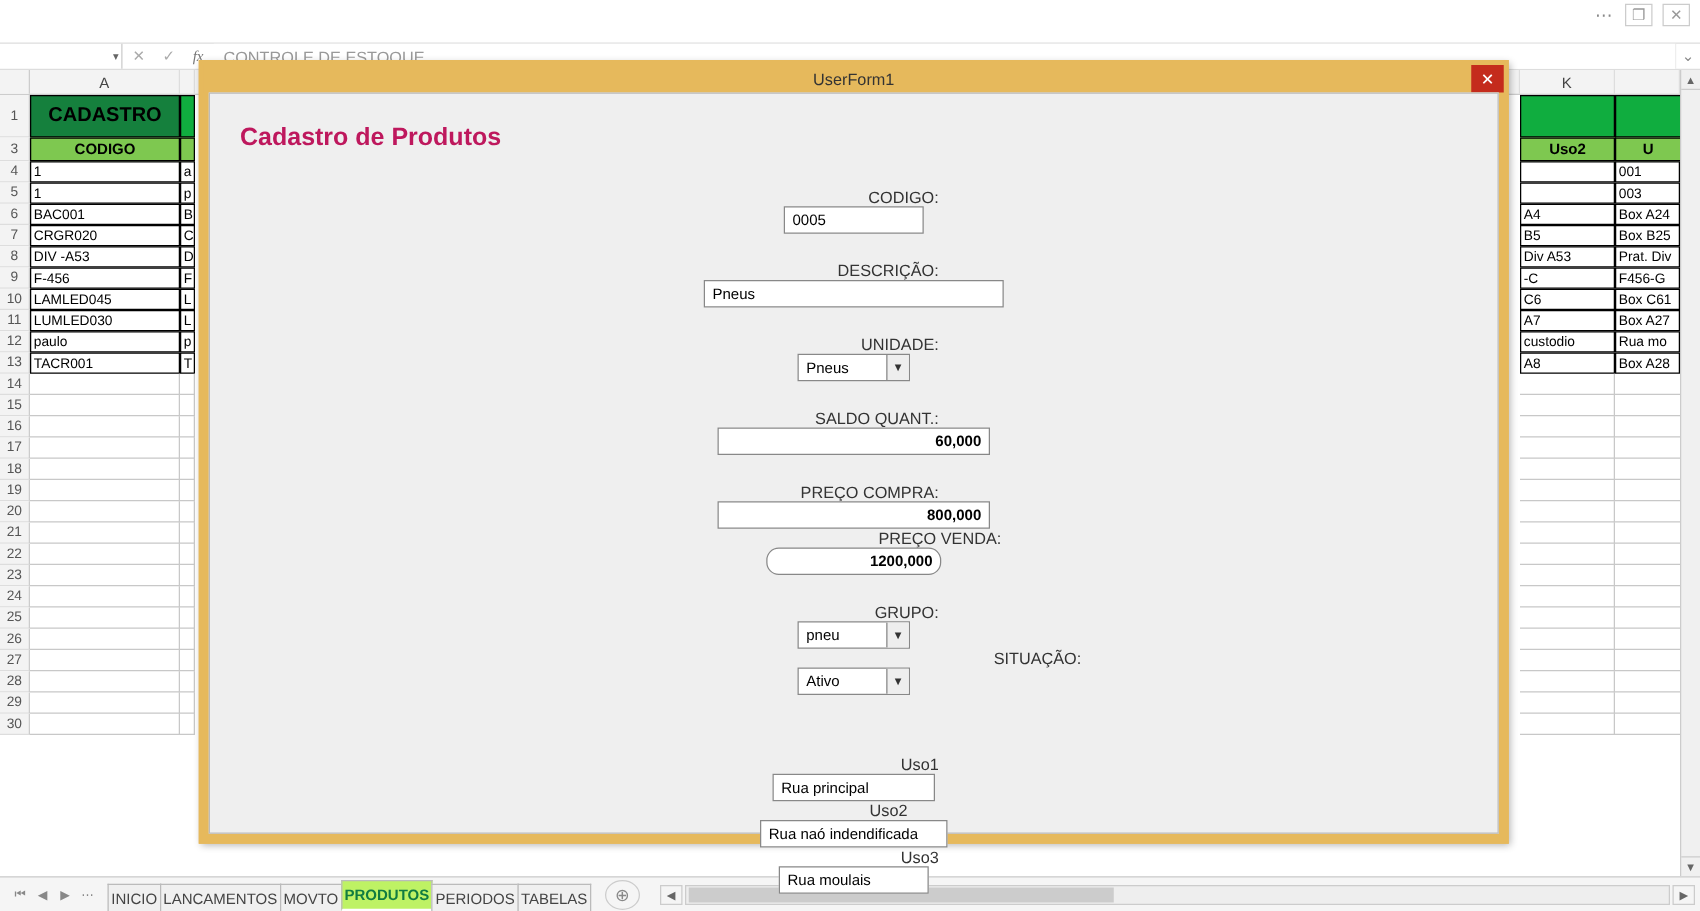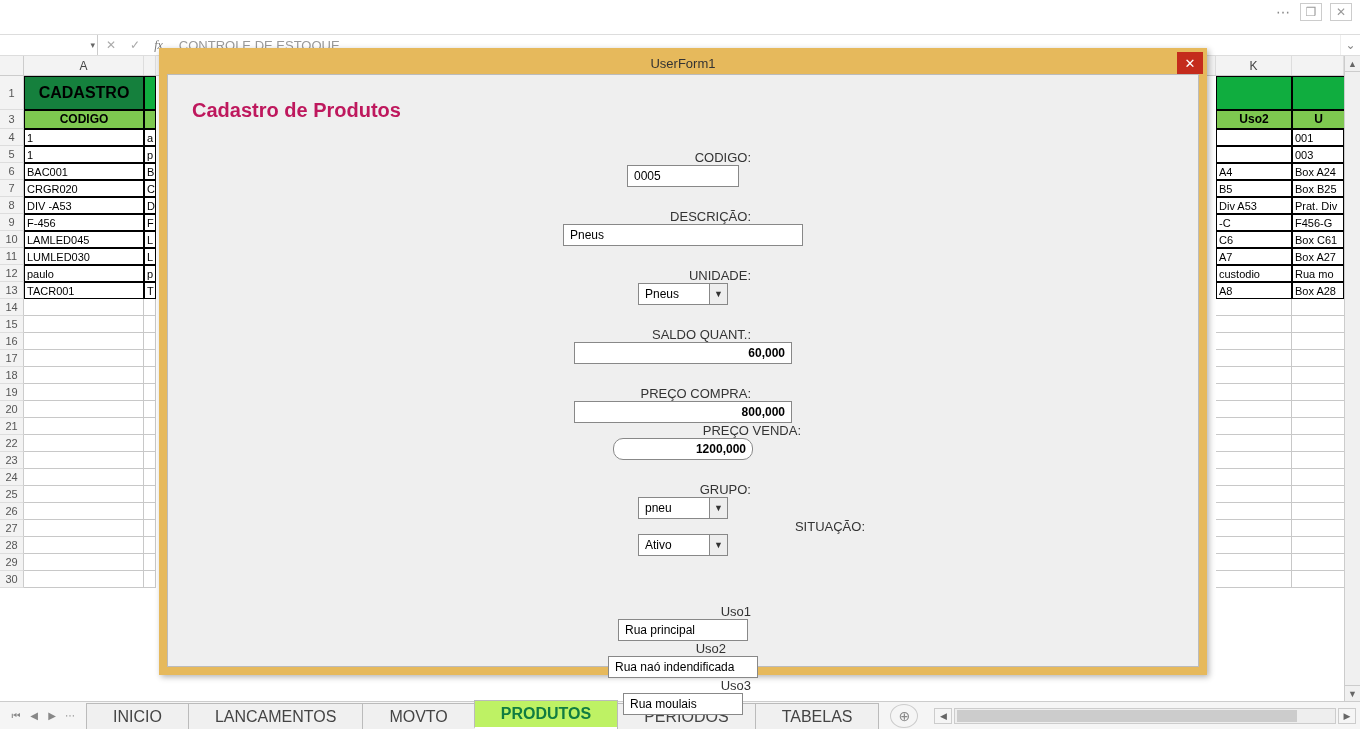--- a/index.html
+++ b/index.html
@@ -160,22 +160,22 @@
   }
   .tab-nav {
     display:flex; gap:2px; padding:0 8px;
   }
   .tab-nav .navbtn { width:16px; height:16px; display:flex; align-items:center; justify-content:center; color:#888; font-size:10px; border:1px solid transparent; }
   .tabs { display:flex; align-items:flex-end; height:100%; }
   .tab {
     border:1px solid #bbb;
     border-bottom:none;
     background:#f0f0f0;
-    padding: 4px 26px;
-    font-size:16px;
+    padding: 4px 2px;
+    font-size:12px;
     color:#444;
     margin-right:-1px;
     position:relative;
     top:1px;
   }
   .tab.active {
     background:#bef264;
     color:#107c41;
     font-weight:bold;
     border-bottom:2px solid #fff;

